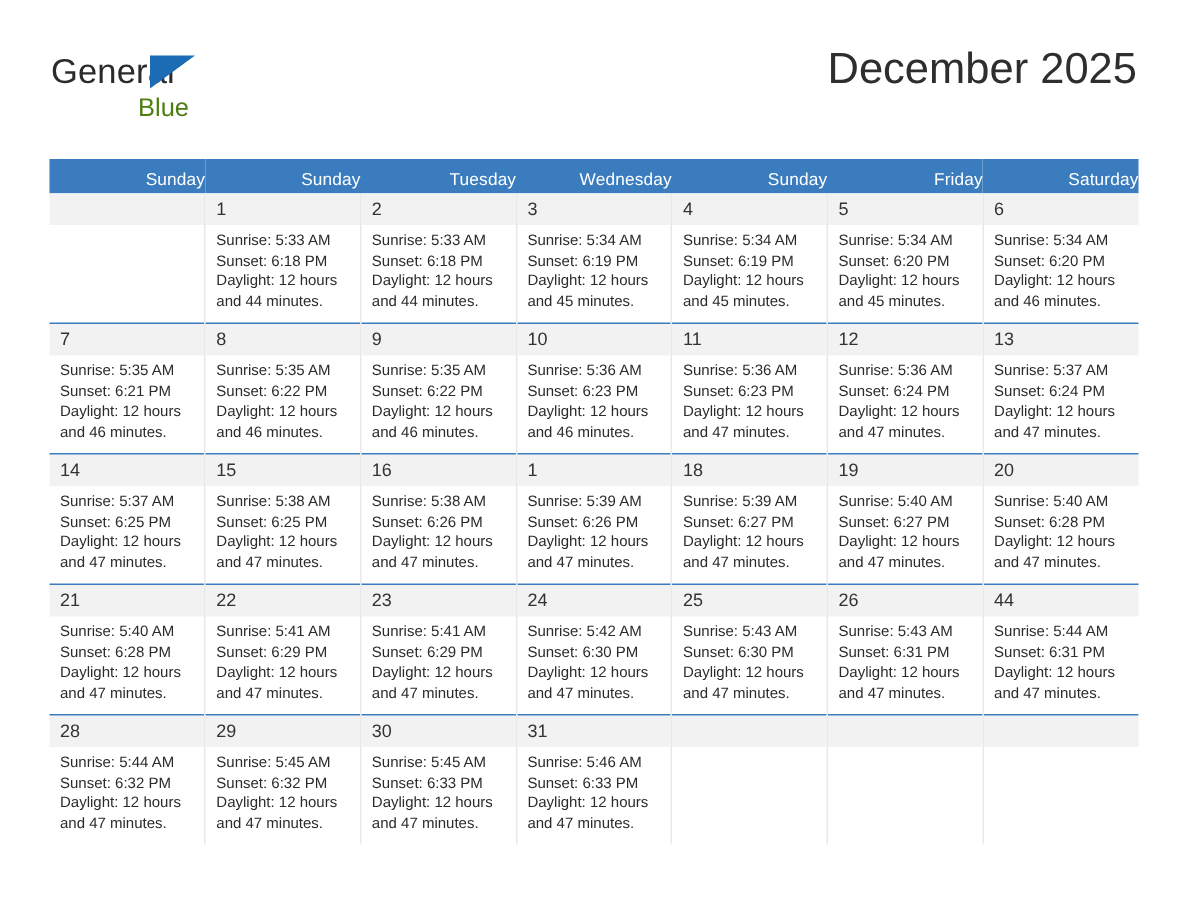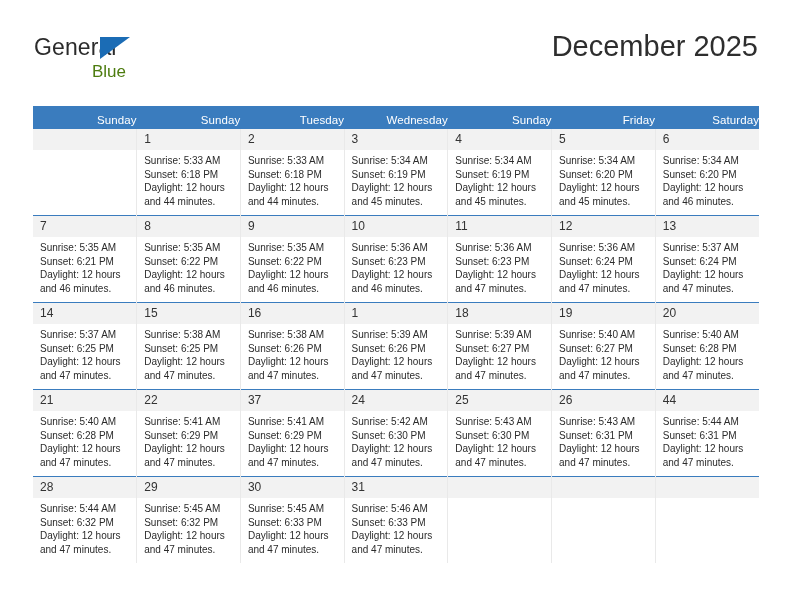--- a/index.html
+++ b/index.html
@@ -388,21 +388,21 @@
         <td>
           <span class="daynum">22</span>
           <div class="info">
             <div>Sunrise: 5:41 AM</div>
             <div>Sunset: 6:29 PM</div>
             <div>Daylight: 12 hours</div>
             <div>and 47 minutes.</div>
           </div>
         </td>
         <td>
-          <span class="daynum">37</span>
+          <span class="daynum">23</span>
           <div class="info">
             <div>Sunrise: 5:41 AM</div>
             <div>Sunset: 6:29 PM</div>
             <div>Daylight: 12 hours</div>
             <div>and 47 minutes.</div>
           </div>
         </td>
         <td>
           <span class="daynum">24</span>
           <div class="info">

